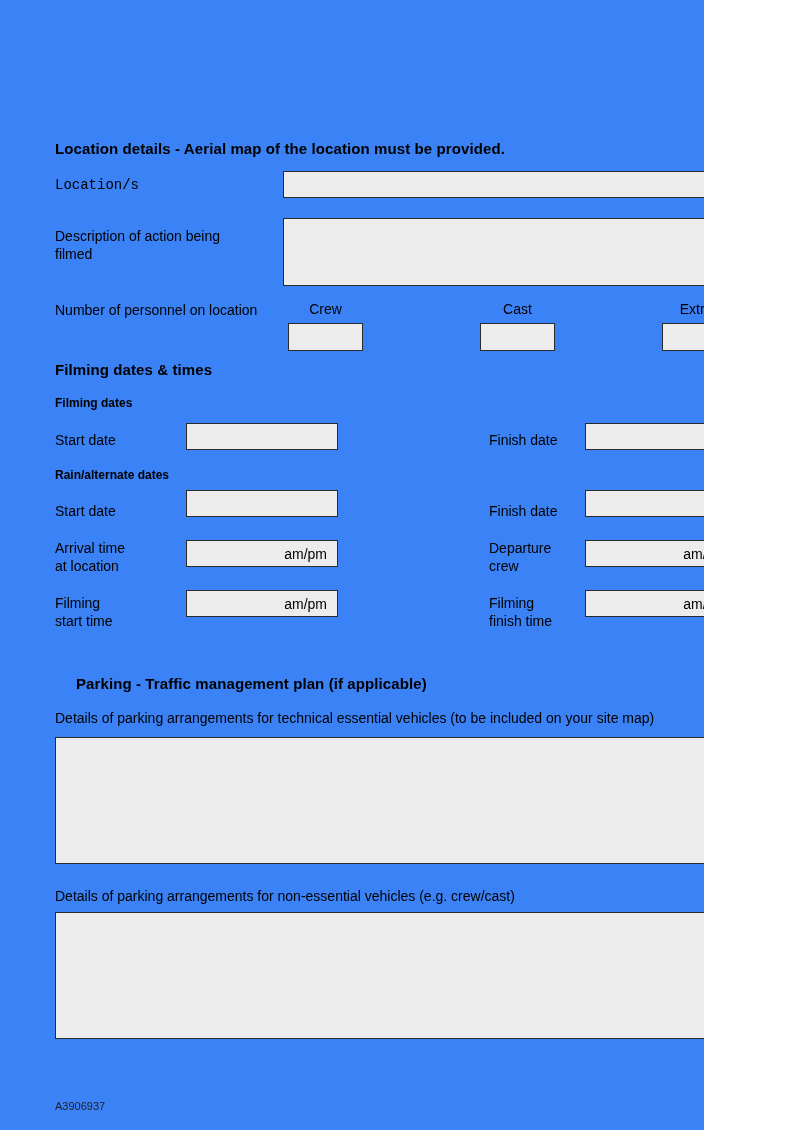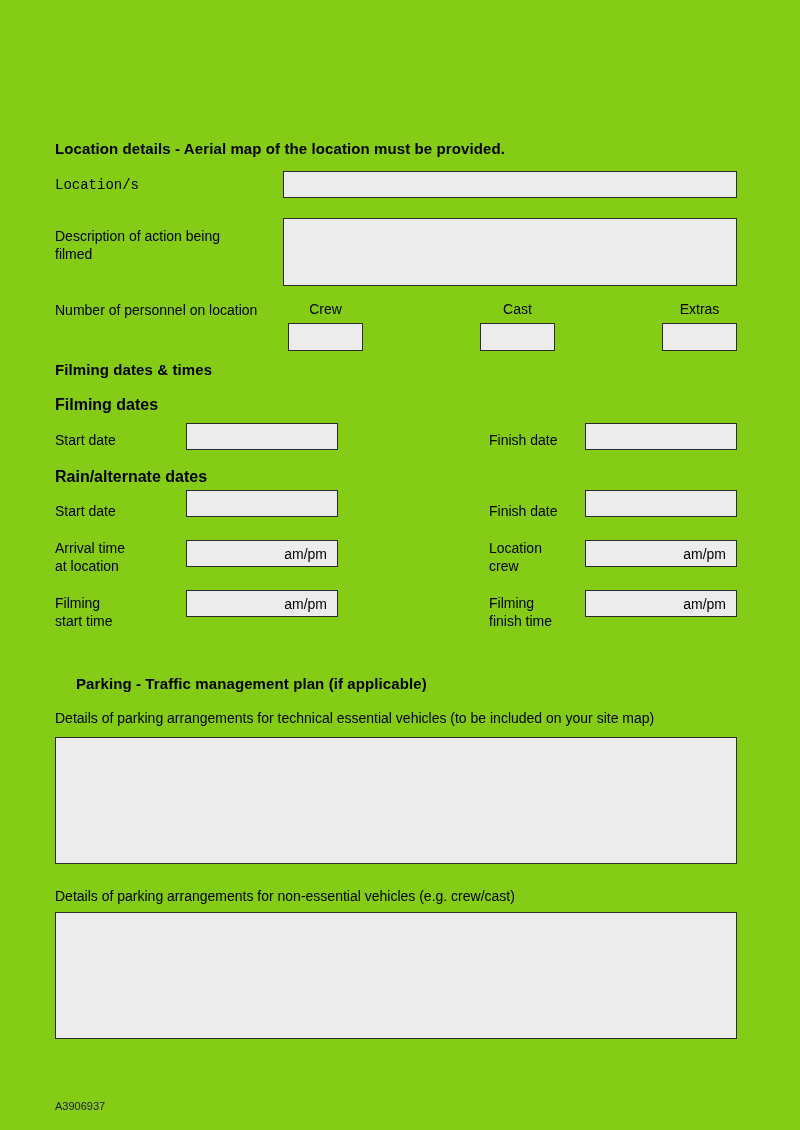--- a/index.html
+++ b/index.html
@@ -1,33 +1,33 @@
 <!DOCTYPE html>
 <html><head>
 <meta charset="utf-8">
 <style>
   * { margin: 0; padding: 0; box-sizing: border-box; }
   html, body { background: #ffffff; }
   body { font-family: "Liberation Sans", sans-serif; color: #000; }
   .page {
     position: relative;
-    width: 800px;
+    width: 704px;
     height: 1130px;
-    background: #84cc16;
+    background: #3b82f6;
     overflow: hidden;
   }
   .h-main {
     position: absolute;
     font-size: 15px;
     font-weight: bold;
     letter-spacing: 0.1px;
   }
   .h-sub {
     position: absolute;
-    font-size: 16px;
+    font-size: 12px;
     font-weight: bold;
   }
   .label {
     position: absolute;
     font-size: 14px;
     line-height: 18px;
   }
   .field {
     position: absolute;
     background: #ececec;
@@ -126,21 +126,21 @@
 
   <div class="label" style="left:55px; top:539px;">
     <span>Arrival time</span><br>
     <span>at location</span>
   </div>
   <div class="ampm-field" style="left:186px; top:540px; width:152px; height:27px;">
     <span>am/pm</span>
   </div>
 
   <div class="label" style="left:489px; top:539px;">
-    <span>Location</span><br>
+    <span>Departure</span><br>
     <span>crew</span>
   </div>
   <div class="ampm-field" style="left:585px; top:540px; width:152px; height:27px;">
     <span>am/pm</span>
   </div>
 
   <div class="label" style="left:55px; top:594px;">
     <span>Filming</span><br>
     <span>start time</span>
   </div>

